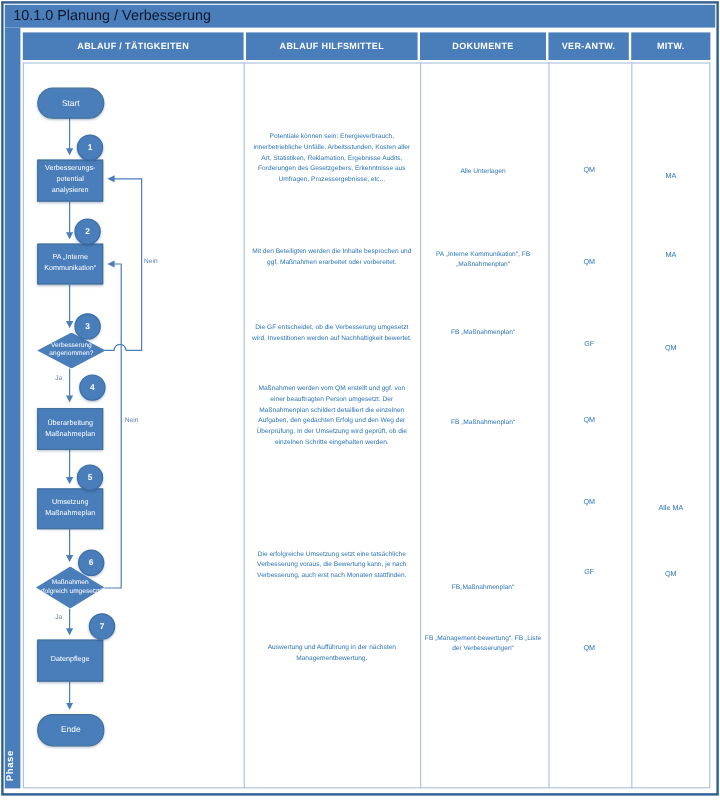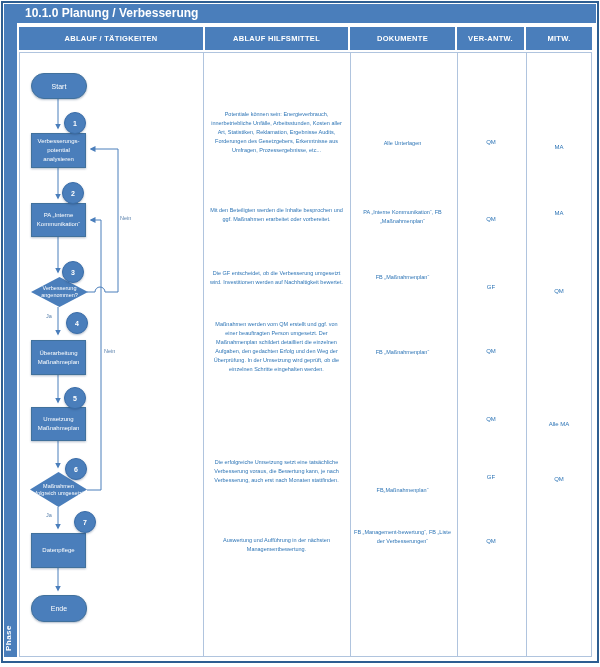--- a/index.html
+++ b/index.html
@@ -1,22 +1,22 @@
 <!DOCTYPE html>
 <html><head>
 <meta charset="utf-8">
 <style>
   html,body{margin:0;padding:0;background:#fff;}
   .page{position:relative;width:600px;height:667px;background:#fff;
         font-family:"Liberation Sans",sans-serif;overflow:hidden;}
   .frame{position:absolute;left:1px;top:1px;width:594px;height:658px;
          border:2px solid #2e5e91;background:#fff;}
   .title-bar{position:absolute;left:4px;top:4px;width:592px;height:19px;
-             background:#4a7ebb;color:#ffffff;font-size:12px;font-weight:bold;
-             line-height:19px;padding-left:21px;box-sizing:border-box;}
+             background:#4a7ebb;color:#0f172a;font-size:12px;font-weight:normal;
+             line-height:19px;padding-left:7px;box-sizing:border-box;}
   .phase-strip{position:absolute;left:4px;top:23px;width:13px;height:634px;
                background:#4a7ebb;}
   .phase-label{position:absolute;left:0;bottom:6px;width:13px;color:#fff;
                font-size:8px;font-weight:600;writing-mode:vertical-rl;
                transform:rotate(180deg);text-align:left;letter-spacing:.5px;}
   .hdr{position:absolute;top:27px;height:23px;background:#4a7ebb;color:#fff;
        font-size:7.5px;font-weight:bold;display:flex;align-items:center;
        justify-content:center;letter-spacing:.3px;}
   .hdr1{left:19px;width:184px;} .hdr2{left:205px;width:143px;}
   .hdr3{left:350px;width:105px;} .hdr4{left:457px;width:67px;}

